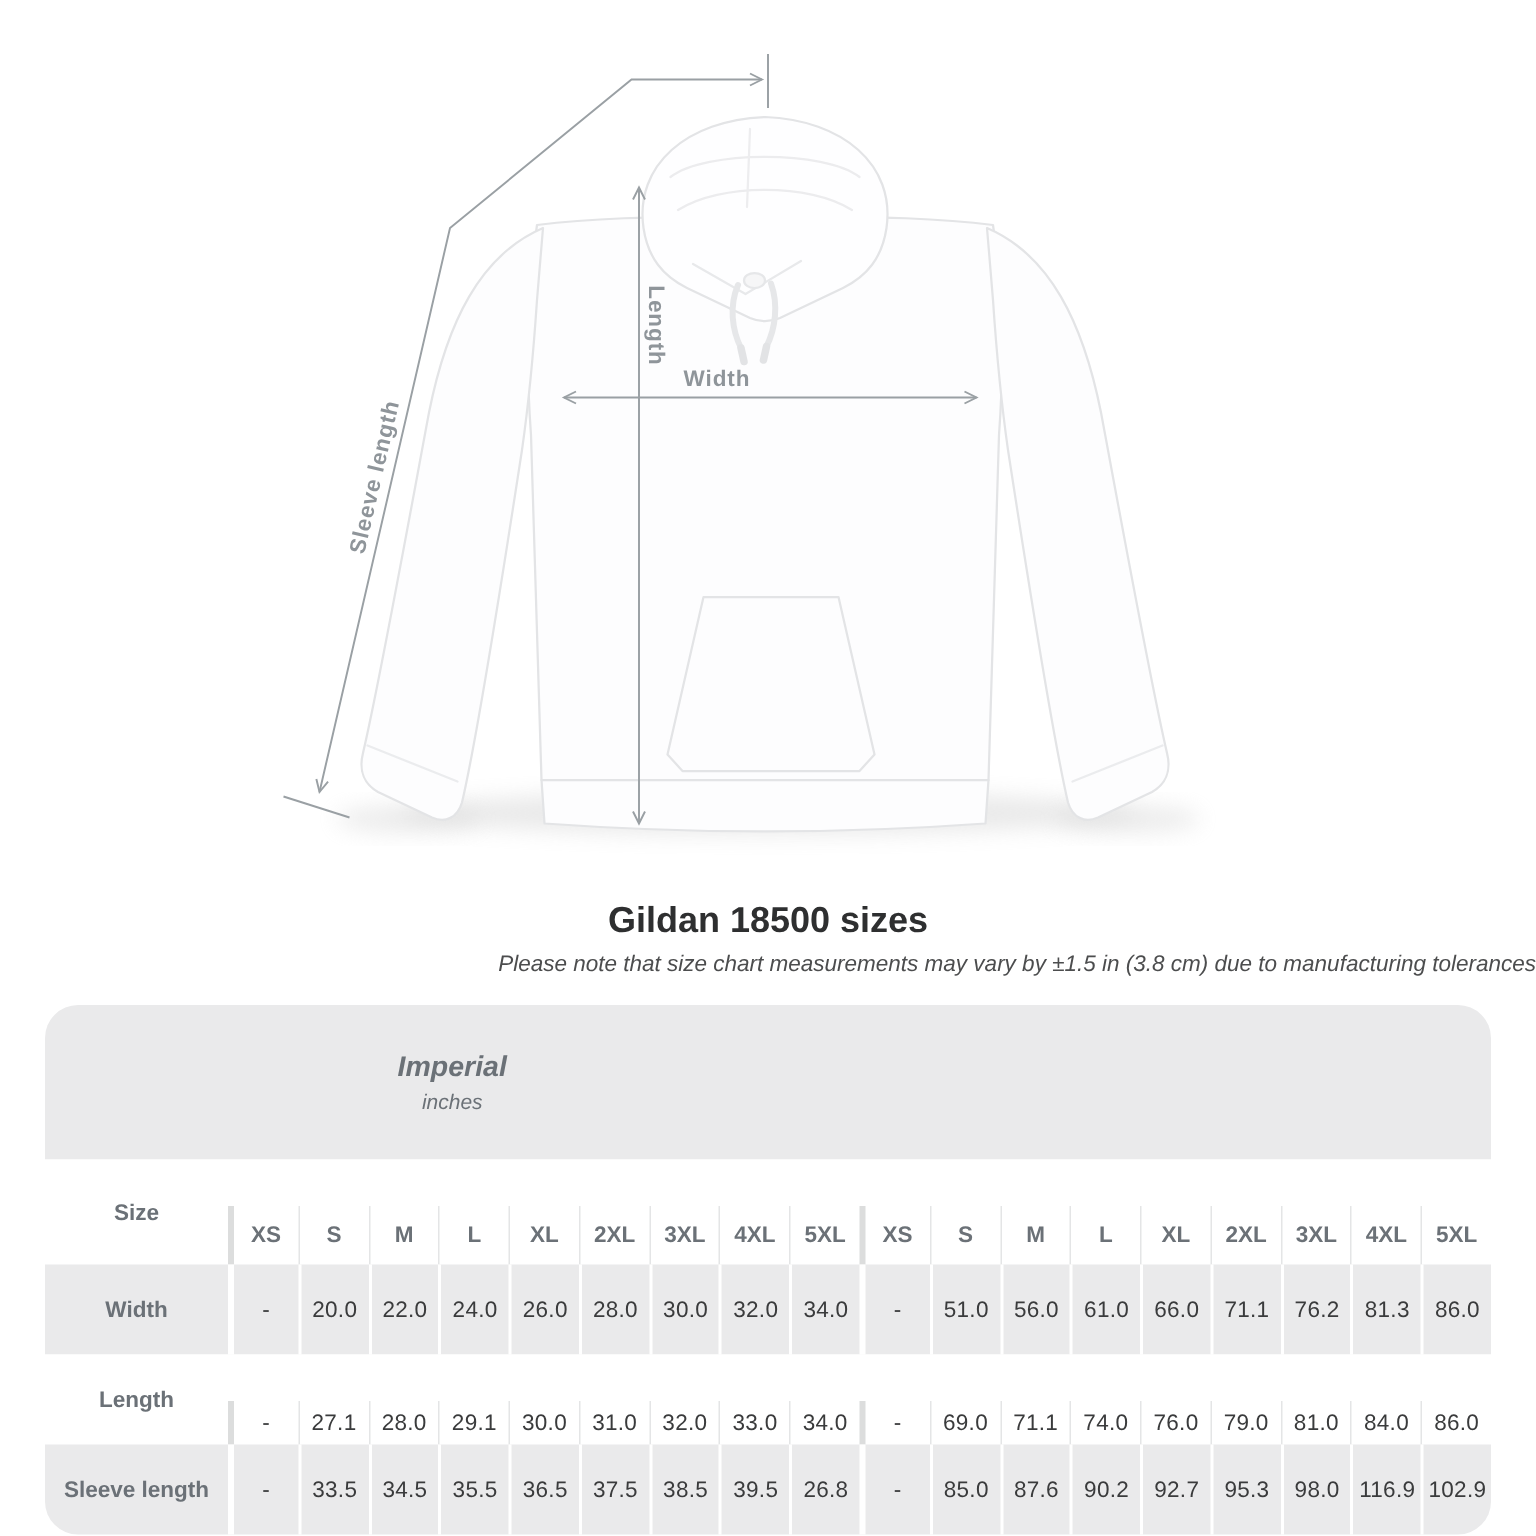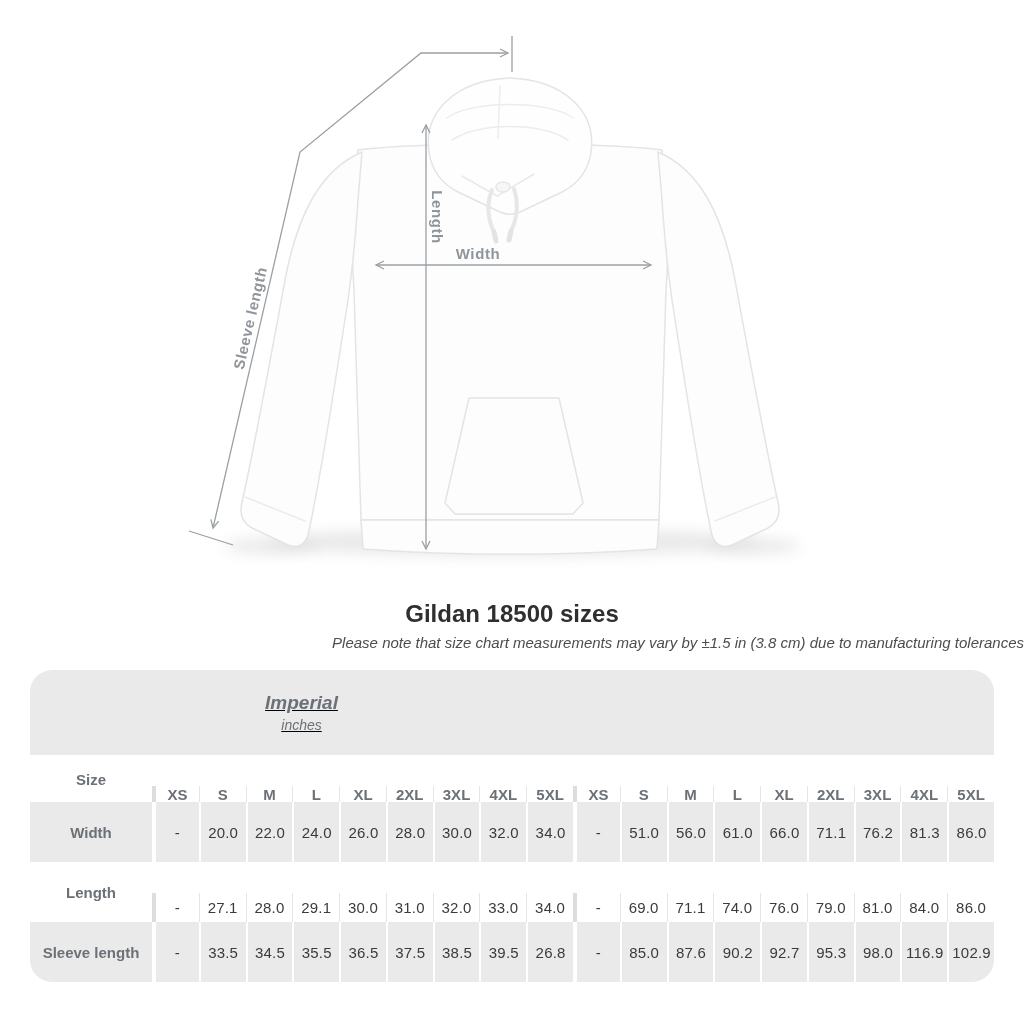--- a/index.html
+++ b/index.html
@@ -22,31 +22,31 @@
     position:absolute;left:0;top:600px;width:100%;text-align:center;
     font-size:24px;font-weight:700;color:var(--title,#2e2f30);
   }
   .subtitle{
     position:absolute;left:0;top:634px;width:100%;text-align:right;
     font-size:15px;font-style:italic;color:var(--subtitle,#4c4d4e);
   }
   
   .size-table{position:absolute;left:30px;top:670px;width:964px;}
   .band{
-    display:grid;grid-template-columns:543px 1fr;height:85px;
-    background:var(--band,#eaeaeb);border-radius:22px 22px 0 0;text-decoration:underline;
+    display:grid;grid-template-columns:543px 1fr;height:103px;
+    background:var(--band,#eaeaeb);border-radius:22px 22px 0 0;
   }
   .sec-head{display:flex;flex-direction:column;align-items:center;justify-content:center;gap:3px;}
   .sys{font-size:19px;font-weight:700;font-style:italic;color:var(--header-text,#6b7177);}
   .unit{font-size:14px;font-style:italic;color:var(--header-text,#6b7177);}
   .grid-row{
     display:grid;grid-template-columns:122px repeat(18,1fr);
     height:60px;align-items:stretch;
   }
-  .size-row{height:47px;background:#fff;}
+  .size-row{height:70px;background:#fff;}
   .data-row.gray{background:var(--band,#eaeaeb);}
   .data-row.white{background:#fff;}
   .data-row.last{border-radius:0 0 22px 22px;}
   .cell{
     display:flex;align-items:center;justify-content:center;
     font-size:15px;min-width:0;
   }
   .head{font-weight:700;color:var(--header-text,#6b7177);}
   .row-label{font-weight:700;color:var(--header-text,#6b7177);}
   .val{color:var(--value-text,#3a3b3c);letter-spacing:.2px;}

